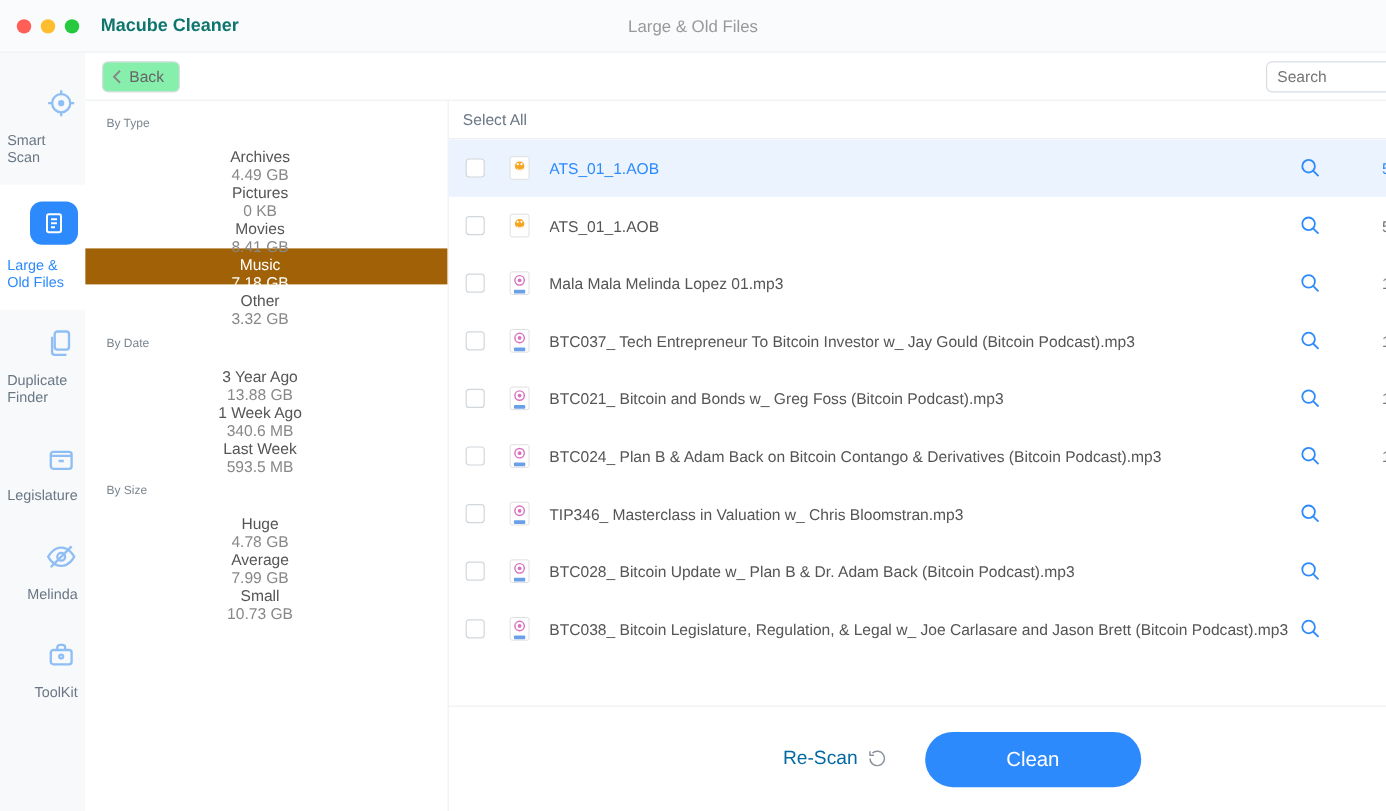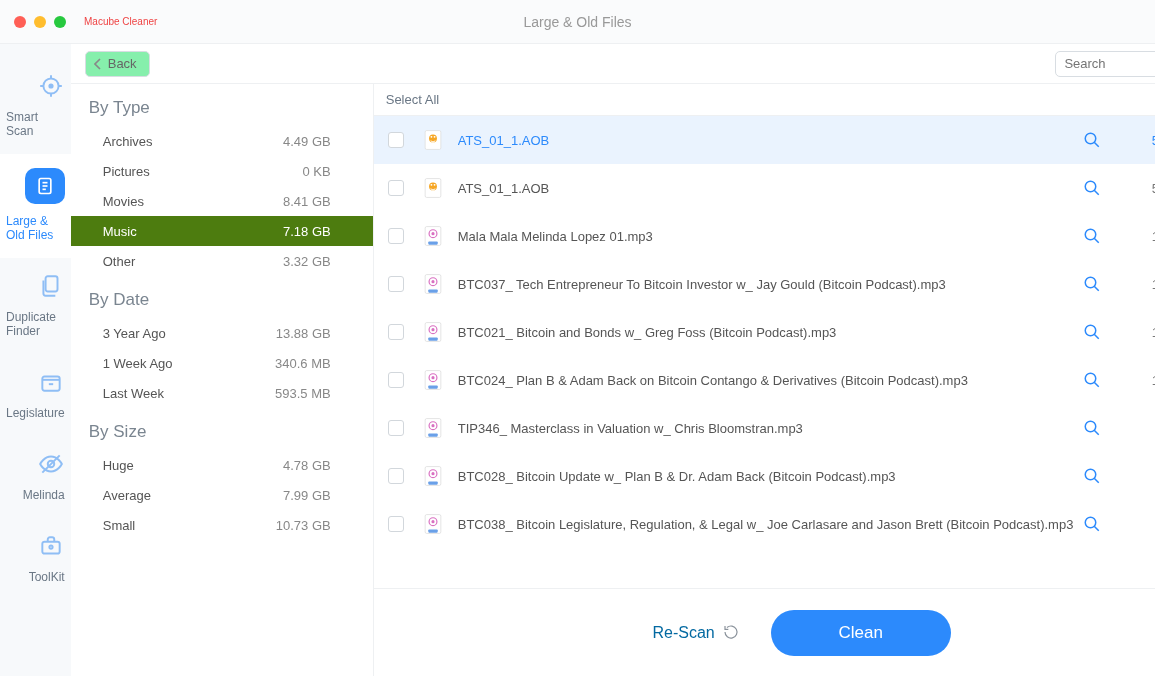--- a/index.html
+++ b/index.html
@@ -4,21 +4,21 @@
 <style>
 * { margin: 0; padding: 0; box-sizing: border-box; font-family: -apple-system, BlinkMacSystemFont, "Segoe UI", Helvetica, Arial, sans-serif; }
 body { width: 1155px; height: 676px; background: #fff; overflow: hidden; }
 
 .title-bar { height: 44px; background: #fafbfc; display: flex; align-items: center; padding: 0 14px; border-bottom: 1px solid #eef0f2; position: relative; }
 .traffic { display: flex; gap: 8px; }
 .dot { width: 12px; height: 12px; border-radius: 50%; }
 .dot.red { background: #ff5f56; }
 .dot.yellow { background: #ffbd2e; }
 .dot.green { background: #27c93f; }
-.app-name { margin-left: 18px; color: #ef4444; font-size: 10px; }
+.app-name { margin-left: 18px; color: #0f766e; font-size: 15px; font-weight: bold; }
 .page-title { position: absolute; left: 50%; transform: translateX(-50%); color: #999; font-size: 14px; }
 
 .main { display: flex; height: calc(100% - 44px); }
 
 .sidebar { width: 147px; background: #f7f9fb; display: flex; flex-direction: column; padding-top: 14px; }
 .side-item { display: flex; flex-direction: column; align-items: flex-end; padding: 14px 6px 16px; cursor: pointer; }
 .side-item.active { background: #fff; }
 .side-icon { width: 28px; height: 28px; display: flex; align-items: center; justify-content: center; margin-bottom: 10px; }
 .side-icon-badge { width: 40px; height: 36px; border-radius: 10px; background: #2c8afc; display: flex; align-items: center; justify-content: center; margin-bottom: 10px; }
 .side-label { font-size: 12px; color: #6a7785; }
@@ -27,23 +27,23 @@
 .content { flex: 1; display: flex; flex-direction: column; }
 
 .toolbar { height: 40px; display: flex; align-items: center; padding: 0 14px; border-bottom: 1px solid #eef0f2; }
 .back-btn { height: 26px; padding: 0 12px 0 8px; border: 1px solid #d8dde2; border-radius: 5px; display: flex; align-items: center; gap: 6px; background: #86efac; cursor: pointer; color: #666; font-size: 13px; }
 .search-box { margin-left: auto; width: 160px; height: 26px; border: 1px solid #d8dde2; border-radius: 5px; display: flex; align-items: center; padding: 0 8px; }
 .search-box input { flex: 1; border: none; outline: none; font-size: 13px; color: #666; }
 
 .panels { flex: 1; display: flex; min-height: 0; }
 
 .filters { width: 303px; border-right: 1px solid #eef0f2; overflow-y: auto; padding-bottom: 12px; }
-.group-header { padding: 14px 18px 8px; font-size: 17px; color: #7a8590; }
-.filter-row { display: flex; justify-content: space-between; align-items: center; padding: 6px 42px 6px 32px; font-size: 13px; color: #555; cursor: pointer; height: 30px; }
-.filter-row.selected { background: #4d7c0f; color: #fff; }
+.group-header { padding: 14px 18px 8px; font-size: 10px; color: #7a8590; }
+.filter-row { display: flex; justify-content: space-between; align-items: center; padding: 6px 42px 6px 32px; font-size: 13px; color: #555; cursor: pointer; height: 30px; flex-direction: column; }
+.filter-row.selected { background: #a16207; color: #fff; }
 .filter-row .val { color: #888; }
 .filter-row.selected .val { color: #fff; }
 
 .file-panel { flex: 1; display: flex; flex-direction: column; min-width: 0; }
 .file-head { height: 32px; display: flex; align-items: center; padding: 0 14px 0 12px; border-bottom: 1px solid #eef0f2; font-size: 13px; color: #6a7785; }
 .file-head .selectall { margin-left: 0; }
 
 .file-list { flex: 1; overflow-y: auto; position: relative; }
 .file-row { height: 48px; display: flex; align-items: center; padding: 0 22px 0 14px; font-size: 13px; color: #555; position: relative; }
 .file-row.active { background: #eaf3fe; color: #2c8afc; }

